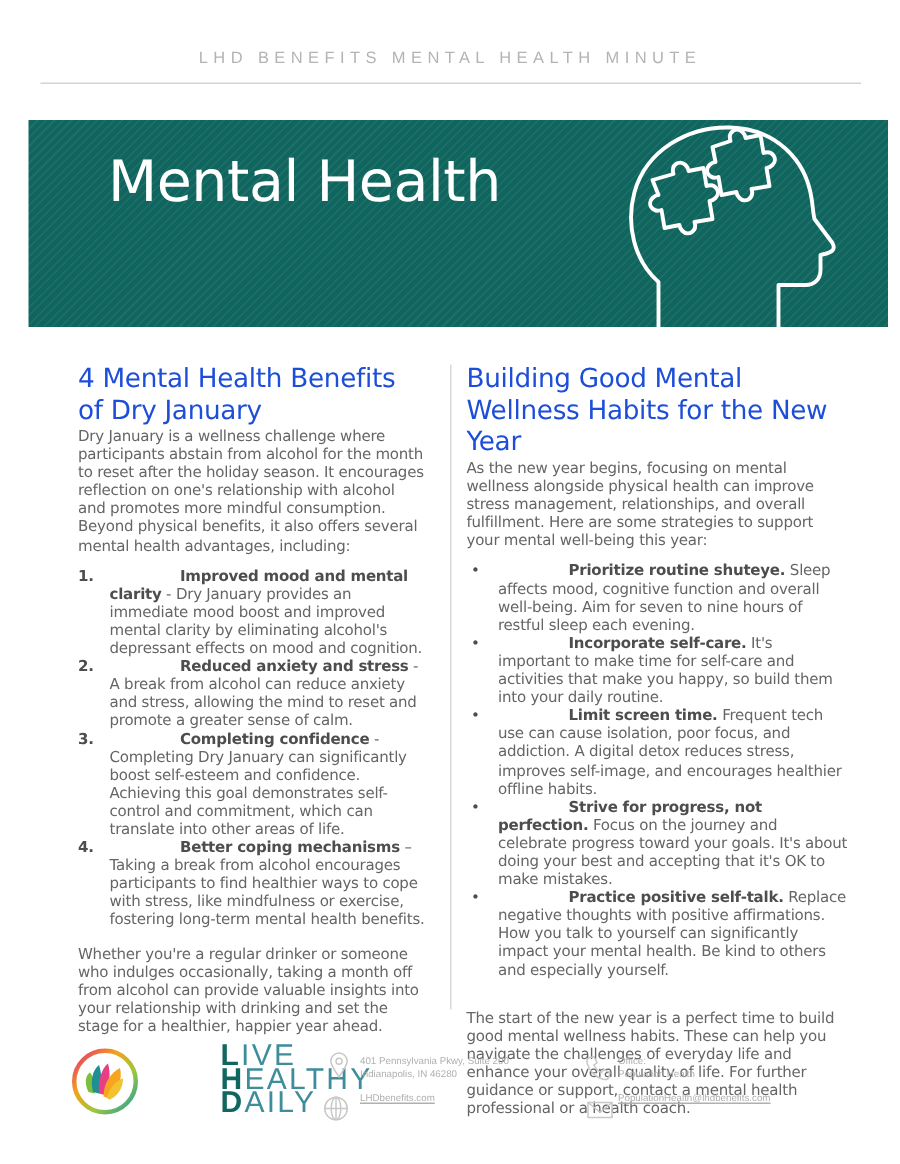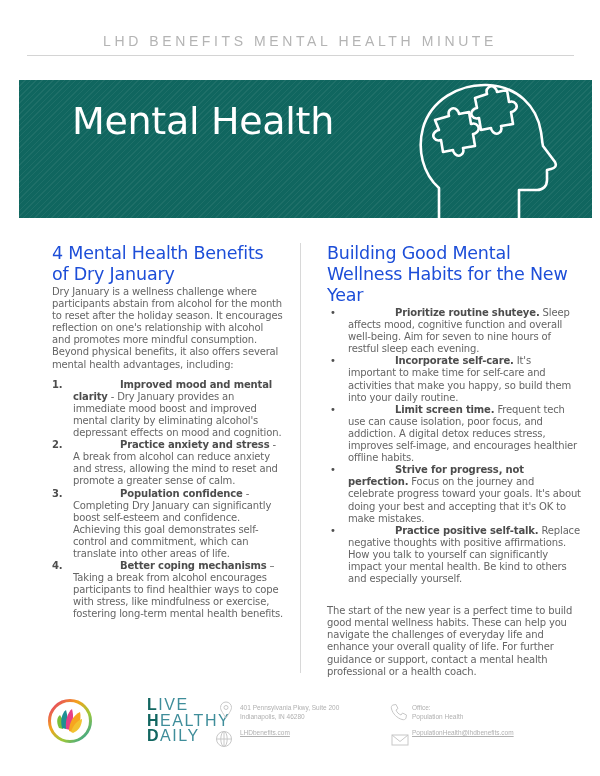--- a/index.html
+++ b/index.html
@@ -1,42 +1,42 @@
 <!DOCTYPE html>
 <html><head>
   <meta charset="utf-8">
   <style>
     * { box-sizing: border-box; margin: 0; padding: 0; }
     html, body { width: 600px; height: 776px; background: #ffffff; overflow: hidden; }
     body { position: relative; font-family: "DejaVu Sans", "Liberation Sans", sans-serif; color: #5f5f5f; }
 
     .kicker {
       position: absolute; left: 0; top: 33px; width: 600px; text-align: center;
-      font-family: "Liberation Sans", sans-serif; font-size: 14px; letter-spacing: 3.6px;
+      font-family: "Liberation Sans", sans-serif; font-size: 11px; letter-spacing: 3.6px;
       color: #b4b4b4;
     }
     .top-rule { position: absolute; left: 27px; top: 55px; width: 547px; height: 1px; background: #d4d4d4; }
 
     .banner {
       position: absolute; left: 19px; top: 80px; width: 573px; height: 138px;
       background-color: #10665f;
       background-image: repeating-linear-gradient(135deg, rgba(255,255,255,0.06) 0px, rgba(255,255,255,0.06) 1px, transparent 1px, transparent 4px);
       overflow: hidden;
     }
     .banner-title {
       position: absolute; left: 53px; top: 20px; color: #ffffff;
       font-family: "DejaVu Sans", sans-serif; font-size: 38px; line-height: 42px; font-weight: normal;
       letter-spacing: -0.3px;
     }
     .banner-title span { display: block; }
     .head-icon { position: absolute; left: 400px; top: 0px; width: 140px; height: 138px; }
 
     .col { position: absolute; top: 243px; }
     .col-left { left: 52px; width: 232px; }
-    .col-right { left: 327px; width: 255px; }
+    .col-right { left: 311px; width: 255px; }
     .divider { position: absolute; left: 300px; top: 243px; width: 1px; height: 430px; background: #d8d8d8; }
 
     h2 {
       font-family: "DejaVu Sans", sans-serif; color: #1d4ed8; font-weight: normal;
       font-size: 17.5px; line-height: 21px; letter-spacing: -0.2px;
     }
     p, li { font-size: 10px; line-height: 12.1px; color: #656565; letter-spacing: -0.15px; }
     b { color: #4d4d4d; font-weight: bold; padding-left: 47px; }
 
     .col-left h2 { margin-bottom: 1px; }
@@ -51,21 +51,21 @@
     .col-right .intro { margin-bottom: 8px; }
     ul.habits { list-style: none; }
     ul.habits li { position: relative; padding-left: 21px; }
     ul.habits li .bullet { position: absolute; left: 3px; top: 0; color: #4d4d4d; }
     .col-right .outro { margin-top: 20px; }
 
     .footer-logo { position: absolute; left: 47px; top: 696px; width: 145px; height: 56px; }
     .logo-mark { position: absolute; left: 0; top: 2px; width: 46px; height: 46px; }
     .logo-text {
       position: absolute; left: 53px; top: 1px; font-family: "Liberation Sans", sans-serif;
-      font-size: 16px; line-height: 15.5px; color: #3f8d9a; letter-spacing: 1.5px; font-weight: normal;
+      font-size: 20px; line-height: 15.5px; color: #3f8d9a; letter-spacing: 1.5px; font-weight: normal;
     }
     .logo-text span { display: block; }
     .logo-text .cap { color: #126660; font-weight: bold; }
 
     .f-icon { position: absolute; width: 18px; height: 18px; }
     .f-text { position: absolute; font-family: "Liberation Sans", sans-serif; font-size: 6.5px; line-height: 8.5px; color: #b0b0b0; }
     .f-link { text-decoration: underline; }
   </style>
 </head>
 <body>
@@ -90,37 +90,39 @@
 <div class="col col-left">
   <h2>4 Mental Health Benefits of Dry January</h2>
   <p class="intro">Dry January is a wellness challenge where participants abstain from alcohol for the month to reset after the holiday season. It encourages reflection on one's relationship with alcohol and promotes more mindful consumption. Beyond physical benefits, it also offers several mental health advantages, including:</p>
   <ol class="benefits">
     <li>
       <span class="num">1.</span>
       <b>Improved mood and mental clarity</b><span> -  </span><span>Dry January provides an immediate mood boost and improved mental clarity by eliminating alcohol's depressant effects on mood and cognition.</span>
     </li>
     <li>
       <span class="num">2.</span>
-      <b>Practice anxiety and stress</b><span> - </span><span>A break from alcohol can reduce anxiety and stress, allowing the mind to reset and promote a greater sense of calm.</span>
+      <b>Reduced anxiety and stress</b><span> - </span><span>A break from alcohol can reduce anxiety and stress, allowing the mind to reset and promote a greater sense of calm.</span>
     </li>
     <li>
       <span class="num">3.</span>
-      <b>Population confidence</b><span> - </span><span>Completing Dry January can significantly boost self-esteem and confidence. Achieving this goal demonstrates self-control and commitment, which can translate into other areas of life.</span>
+      <b>Completing confidence</b><span> - </span><span>Completing Dry January can significantly boost self-esteem and confidence. Achieving this goal demonstrates self-control and commitment, which can translate into other areas of life.</span>
     </li>
     <li>
       <span class="num">4.</span>
       <b>Better coping mechanisms</b><span> – </span><span>Taking a break from alcohol encourages participants to find healthier ways to cope with stress, like mindfulness or exercise, fostering long-term mental health benefits.</span>
     </li>
   </ol>
+  <p class="outro">Whether you're a regular drinker or someone who indulges occasionally, taking a month off from alcohol can provide valuable insights into your relationship with drinking and set the stage for a healthier, happier year ahead.</p>
 </div>
 
 <div class="divider"></div>
 
 <div class="col col-right">
   <h2>Building Good Mental Wellness Habits for the New Year</h2>
+  <p class="intro">As the new year begins, focusing on mental wellness alongside physical health can improve stress management, relationships, and overall fulfillment. Here are some strategies to support your mental well-being this year:</p>
   <ul class="habits">
     <li>
       <span class="bullet">•</span>
       <b>Prioritize routine shuteye.</b><span> Sleep affects mood, cognitive function and overall well-being. Aim for seven to nine hours of restful sleep each evening.</span>
     </li>
     <li>
       <span class="bullet">•</span>
       <b>Incorporate self-care.</b><span> It's important to make time for self-care and activities that make you happy, so build them into your daily routine.</span>
     </li>
     <li>

